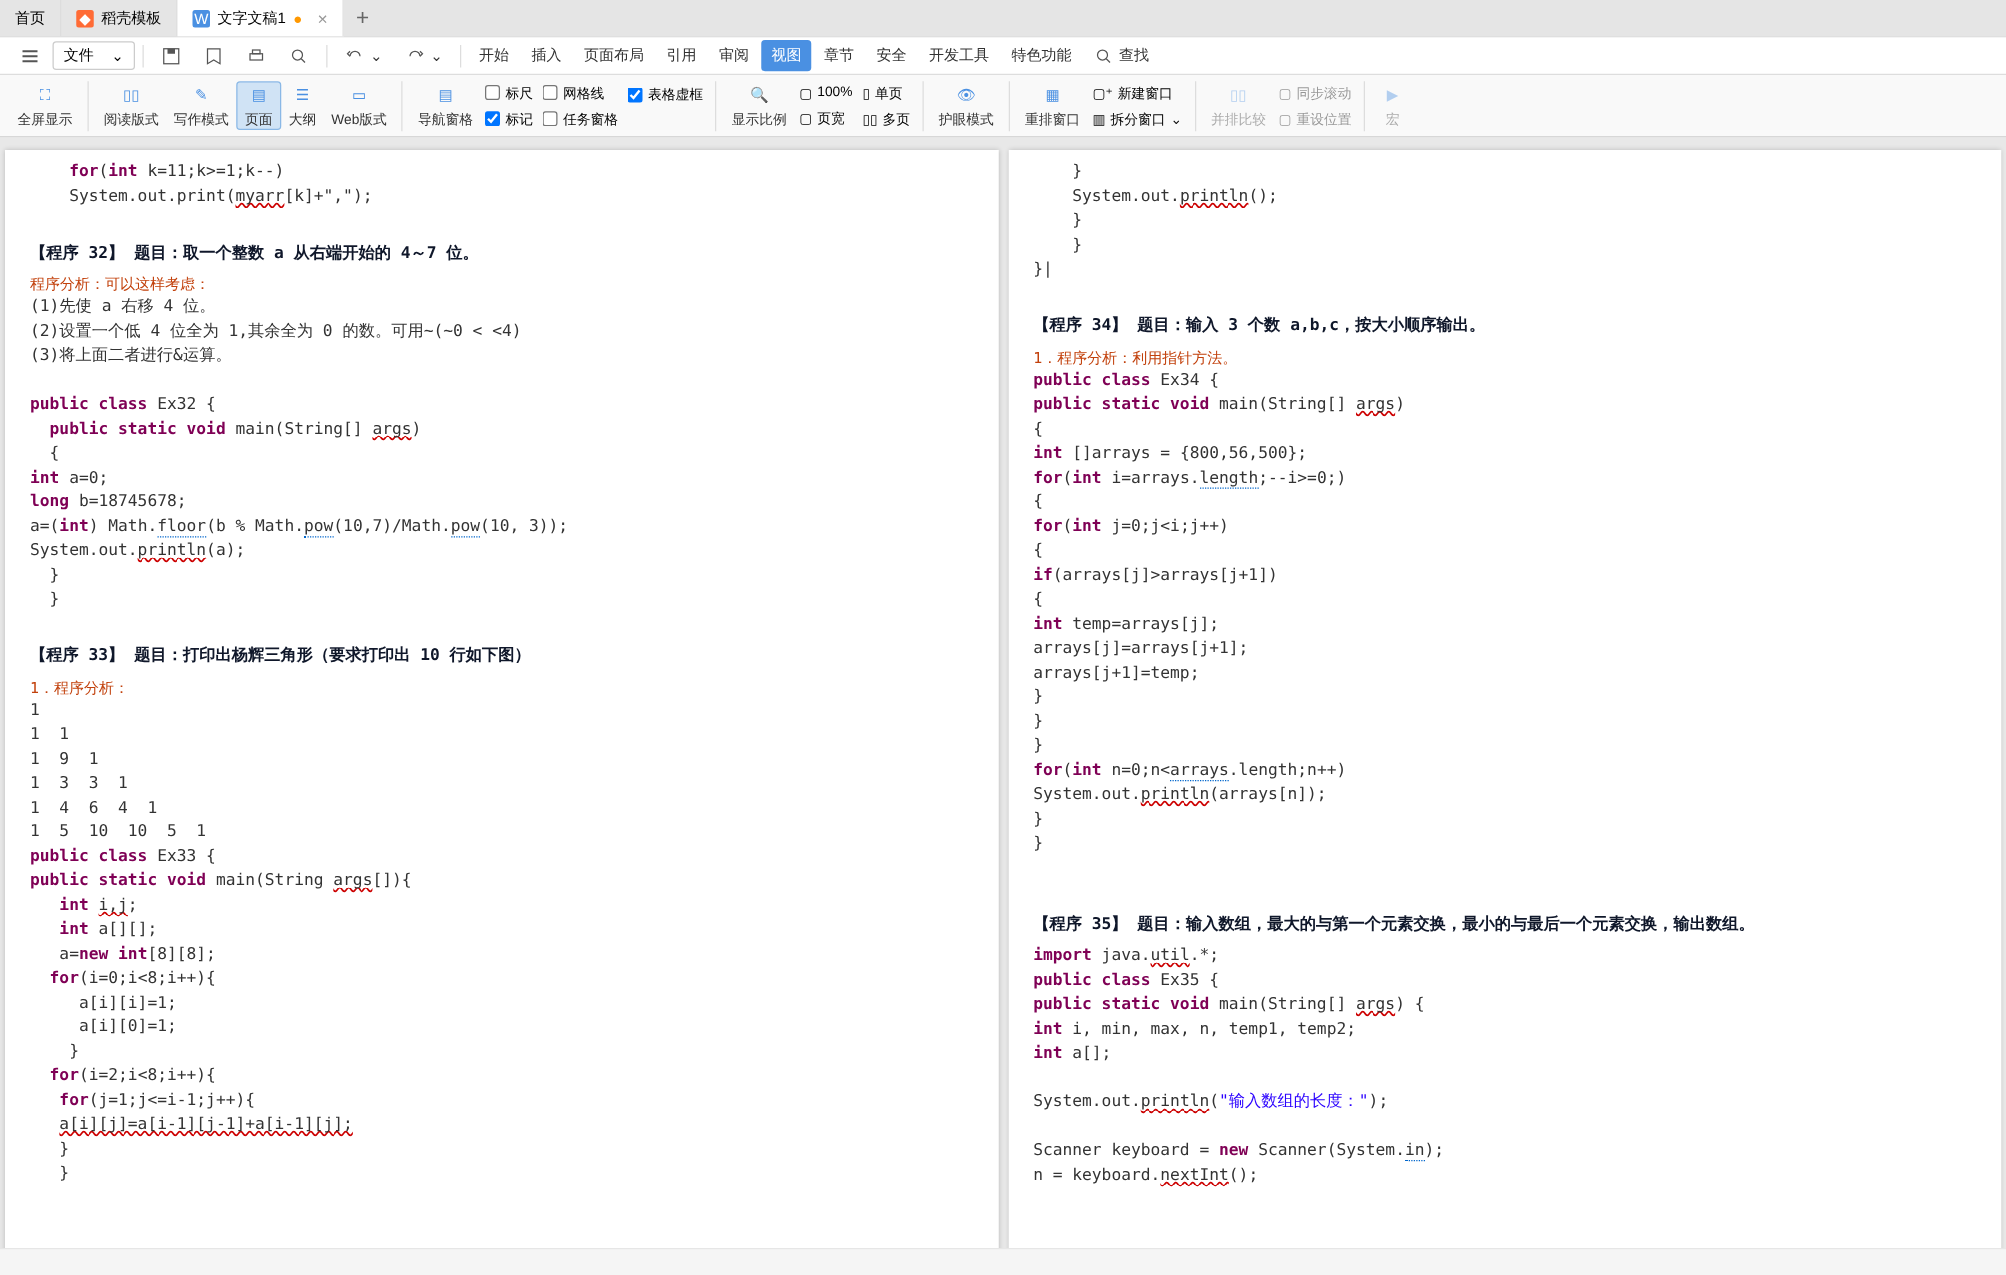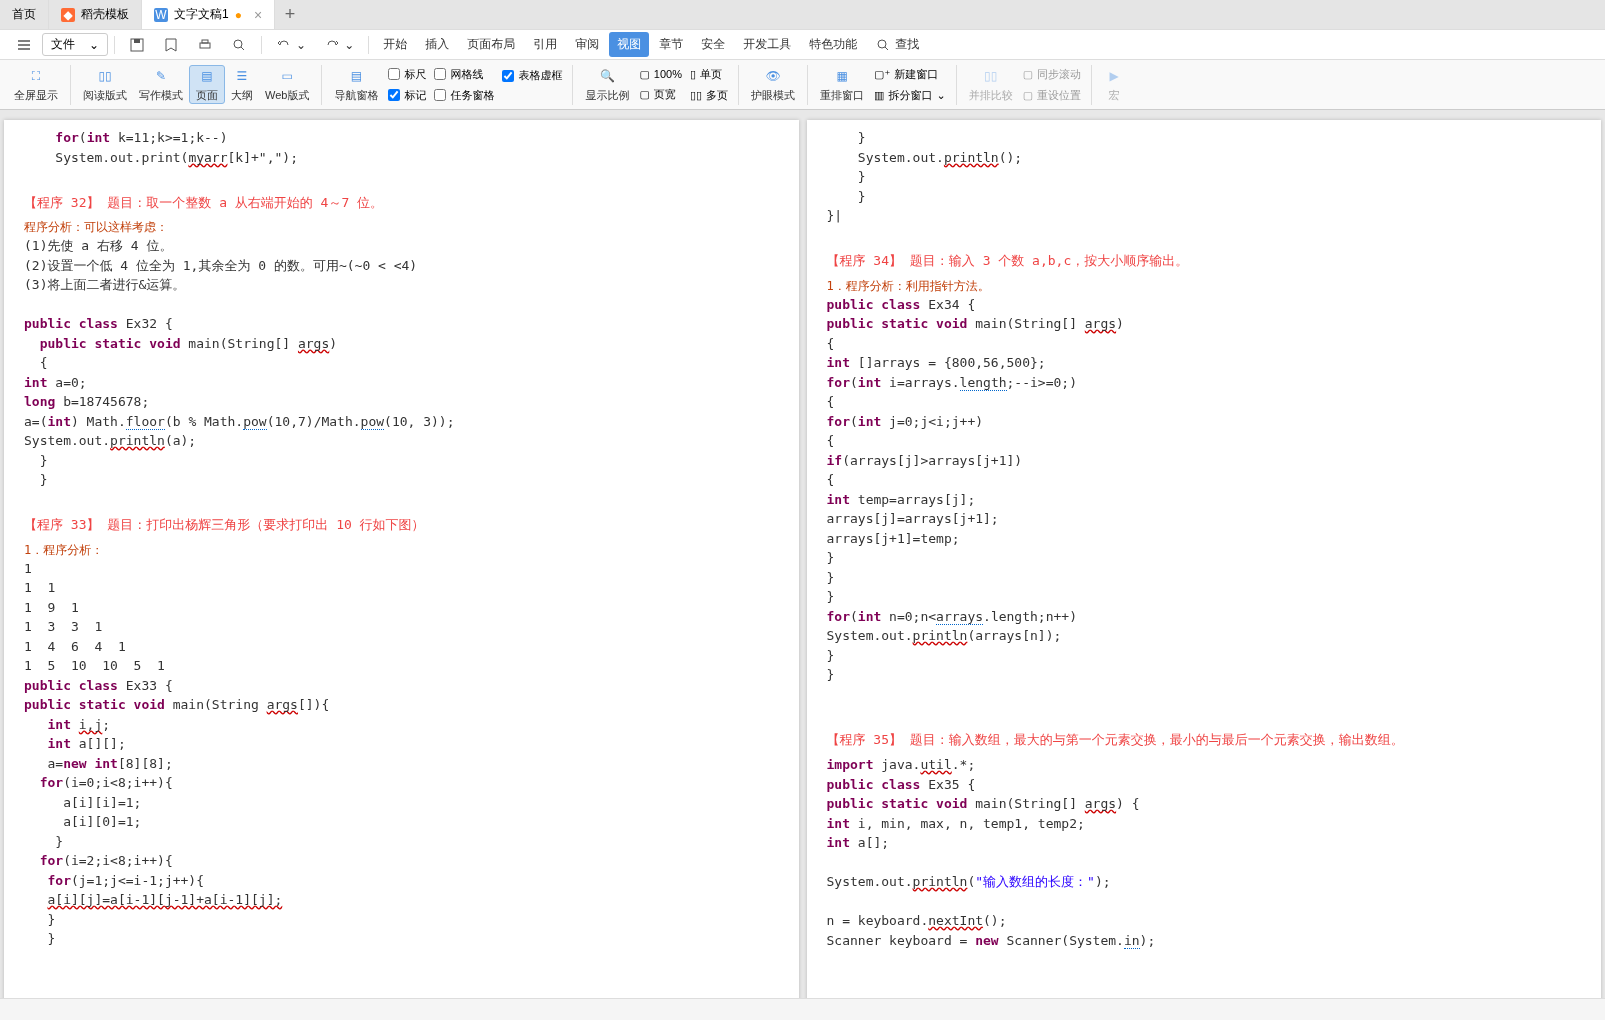--- a/index.html
+++ b/index.html
@@ -31,21 +31,21 @@
 .tool-check input { width: 12px; height: 12px; }
 .tool-stack { display: flex; flex-direction: column; gap: 2px; }
 .btn-highlighted { background: #d0e3f5; border: 1px solid #8ab8e6; border-radius: 3px; }
 
 .workspace { display: flex; height: calc(100vh - 110px); background: #e8e8e8; overflow: hidden; }
 .page { background: #fff; margin: 10px 4px; flex: 1; padding: 8px 20px; overflow: hidden; position: relative; font-family: Consolas, monospace; font-size: 13px; line-height: 1.5; box-shadow: 0 0 4px rgba(0,0,0,0.2); }
 .page-content { color: #333; }
 
 .code-kw { color: #7f0055; font-weight: bold; }
 .code-str { color: #2a00ff; }
-.section-title { font-weight: normal; color: #ef4444; margin: 6px 0; }
+.section-title { font-weight: bold; color: #0f172a; margin: 6px 0; }
 .subtitle { color: #c2410c; font-size: 12px; }
 .code-line { font-family: Consolas, monospace; white-space: pre; }
 .underline { text-decoration: underline wavy #c00; text-decoration-skip-ink: none; }
 .underline-b { border-bottom: 1px dotted #06c; }
 
 .statusbar { height: 22px; background: #f5f5f5; border-top: 1px solid #ddd; position: fixed; bottom: 0; left: 0; right: 0; }
 
 svg { display: block; }
 </style>
 </head>
@@ -313,19 +313,19 @@
       <br><br>
       <div class="section-title">【程序 35】    题目：输入数组，最大的与第一个元素交换，最小的与最后一个元素交换，输出数组。</div>
       <div class="code-line"><span class="code-kw">import</span> java.<span class="underline">util</span>.*;</div>
       <div class="code-line"><span class="code-kw">public class</span> Ex35 {</div>
       <div class="code-line"><span class="code-kw">public static void</span> main(String[] <span class="underline">args</span>) {</div>
       <div class="code-line"><span class="code-kw">int</span> i, min, max, n, temp1, temp2;</div>
       <div class="code-line"><span class="code-kw">int</span> a[];</div>
       <br>
       <div class="code-line">System.out.<span class="underline">println</span>(<span class="code-str">"输入数组的长度："</span>);</div>
       <br>
+      <div class="code-line">Scanner keyboard = <span class="code-kw">new</span> Scanner(System.<span class="underline-b">in</span>);</div>
       <div class="code-line">n = keyboard.<span class="underline">nextInt</span>();</div>
-      <div class="code-line">Scanner keyboard = <span class="code-kw">new</span> Scanner(System.<span class="underline-b">in</span>);</div>
     </div>
   </div>
 </div>
 
 <div class="statusbar"></div>
 
 </body></html>

